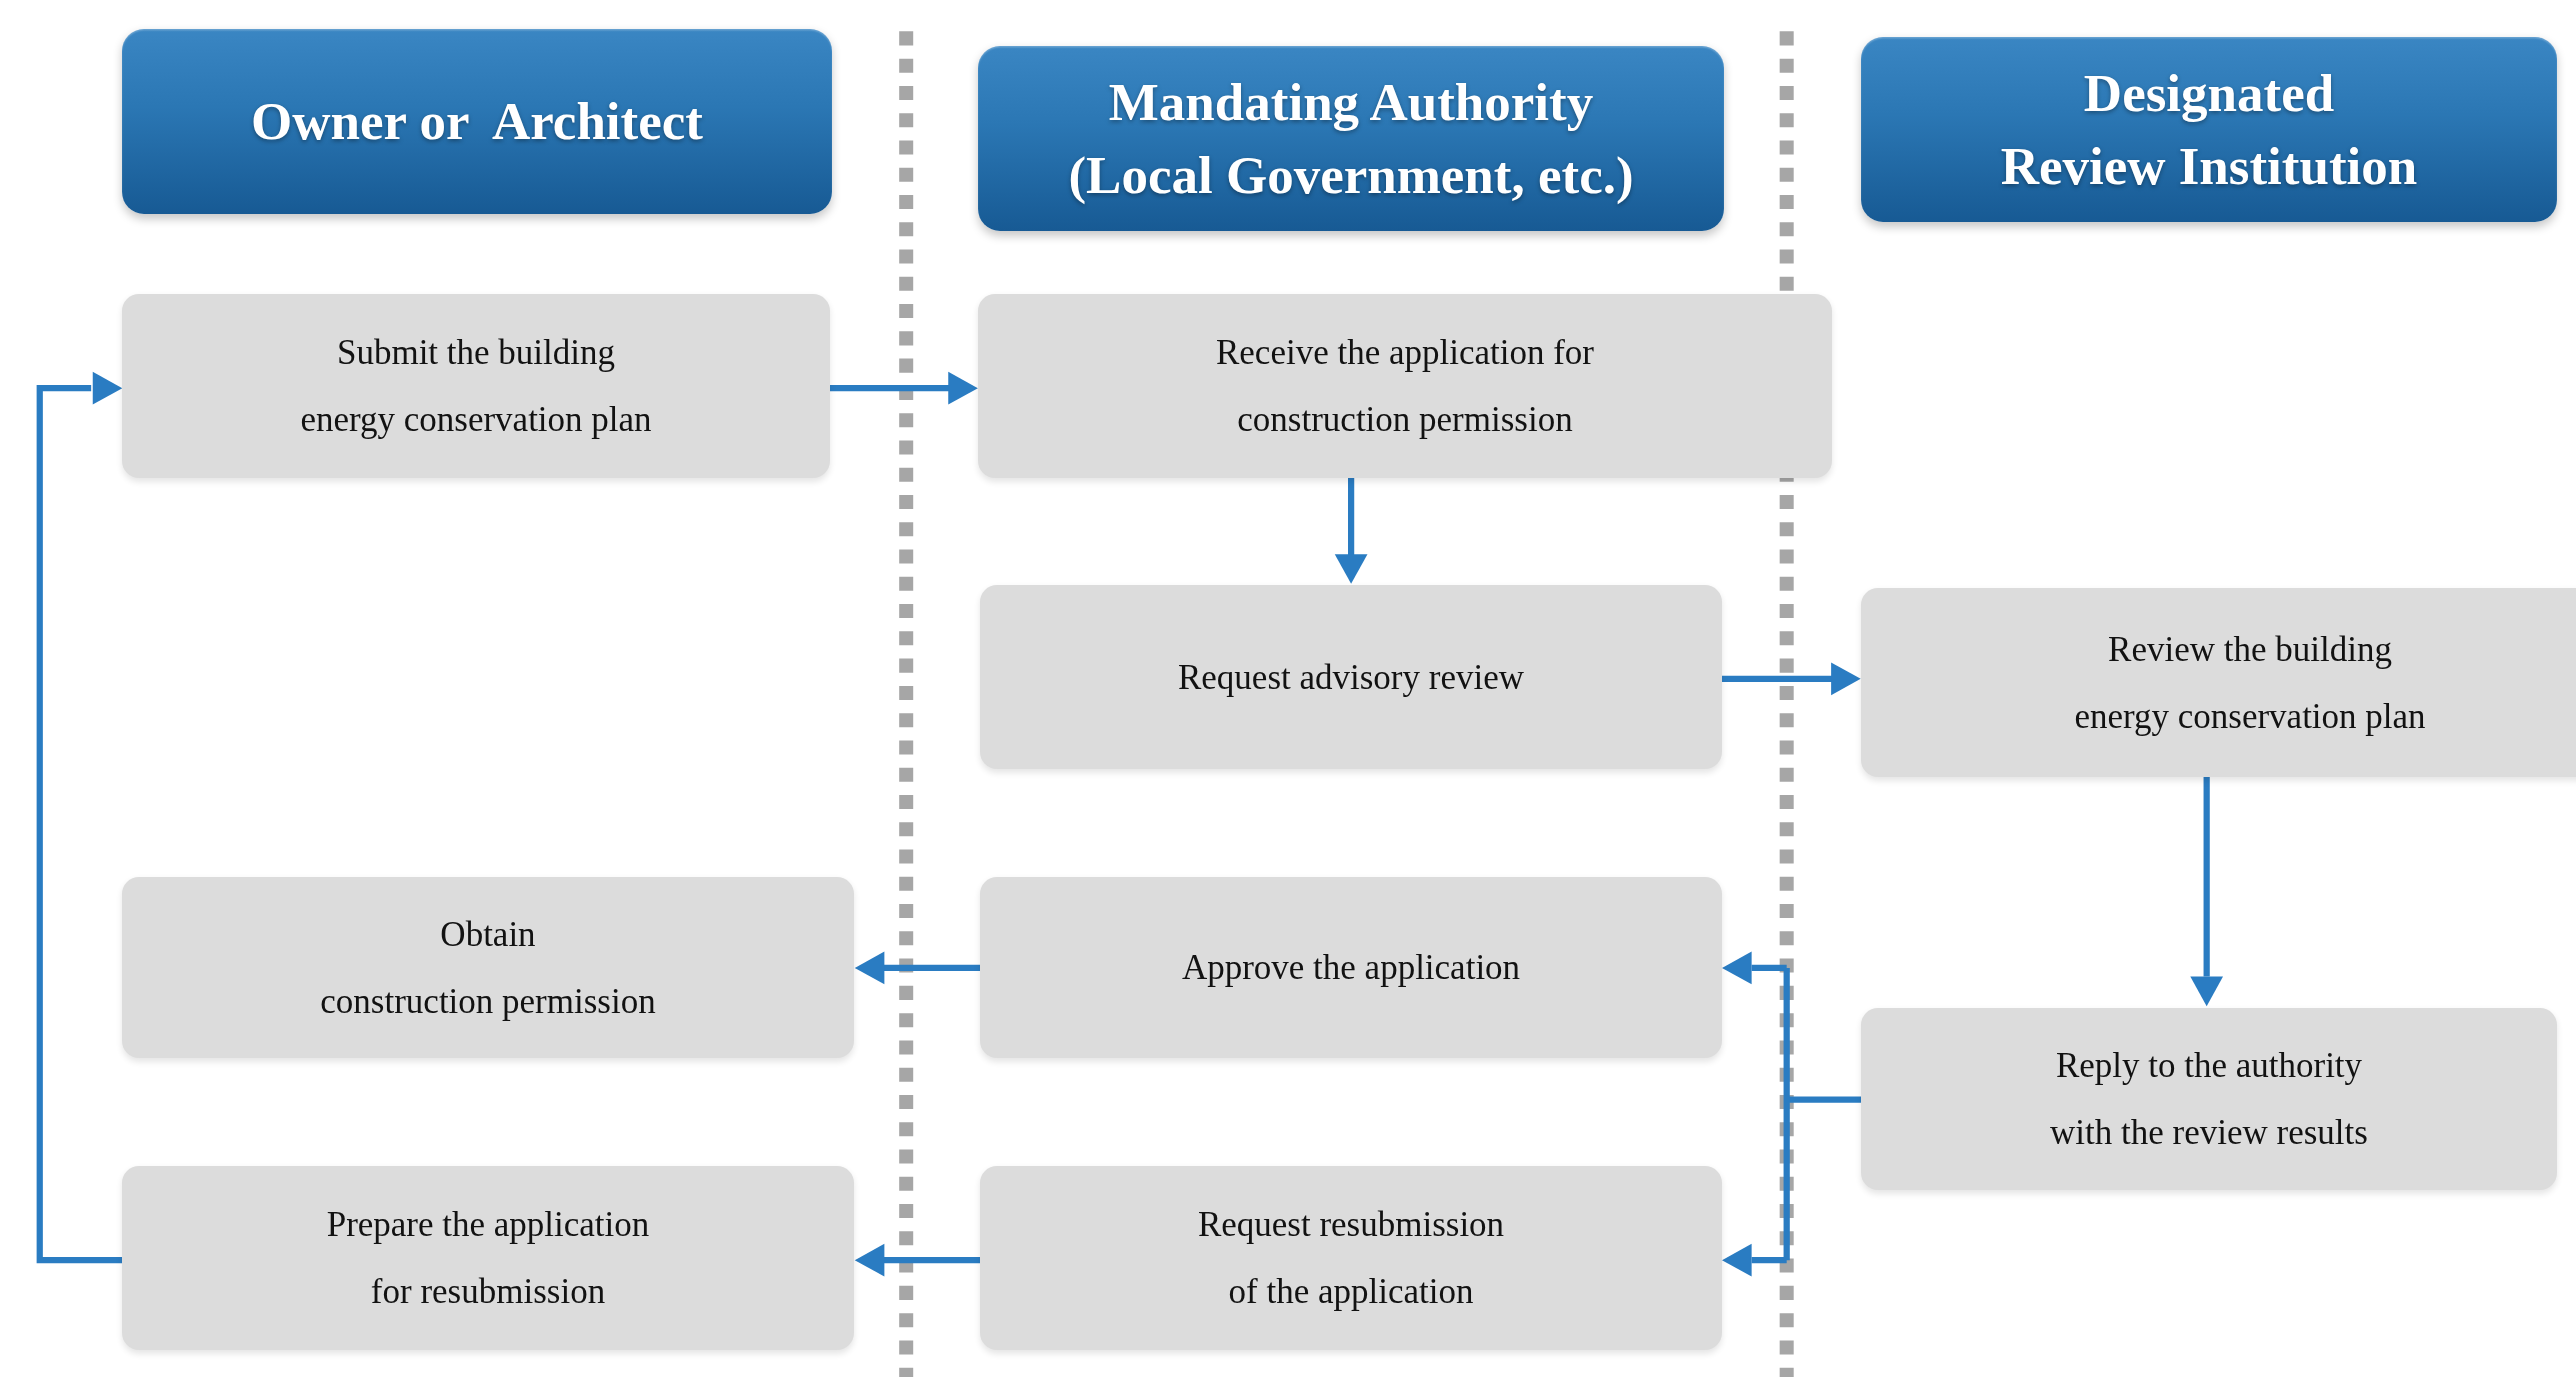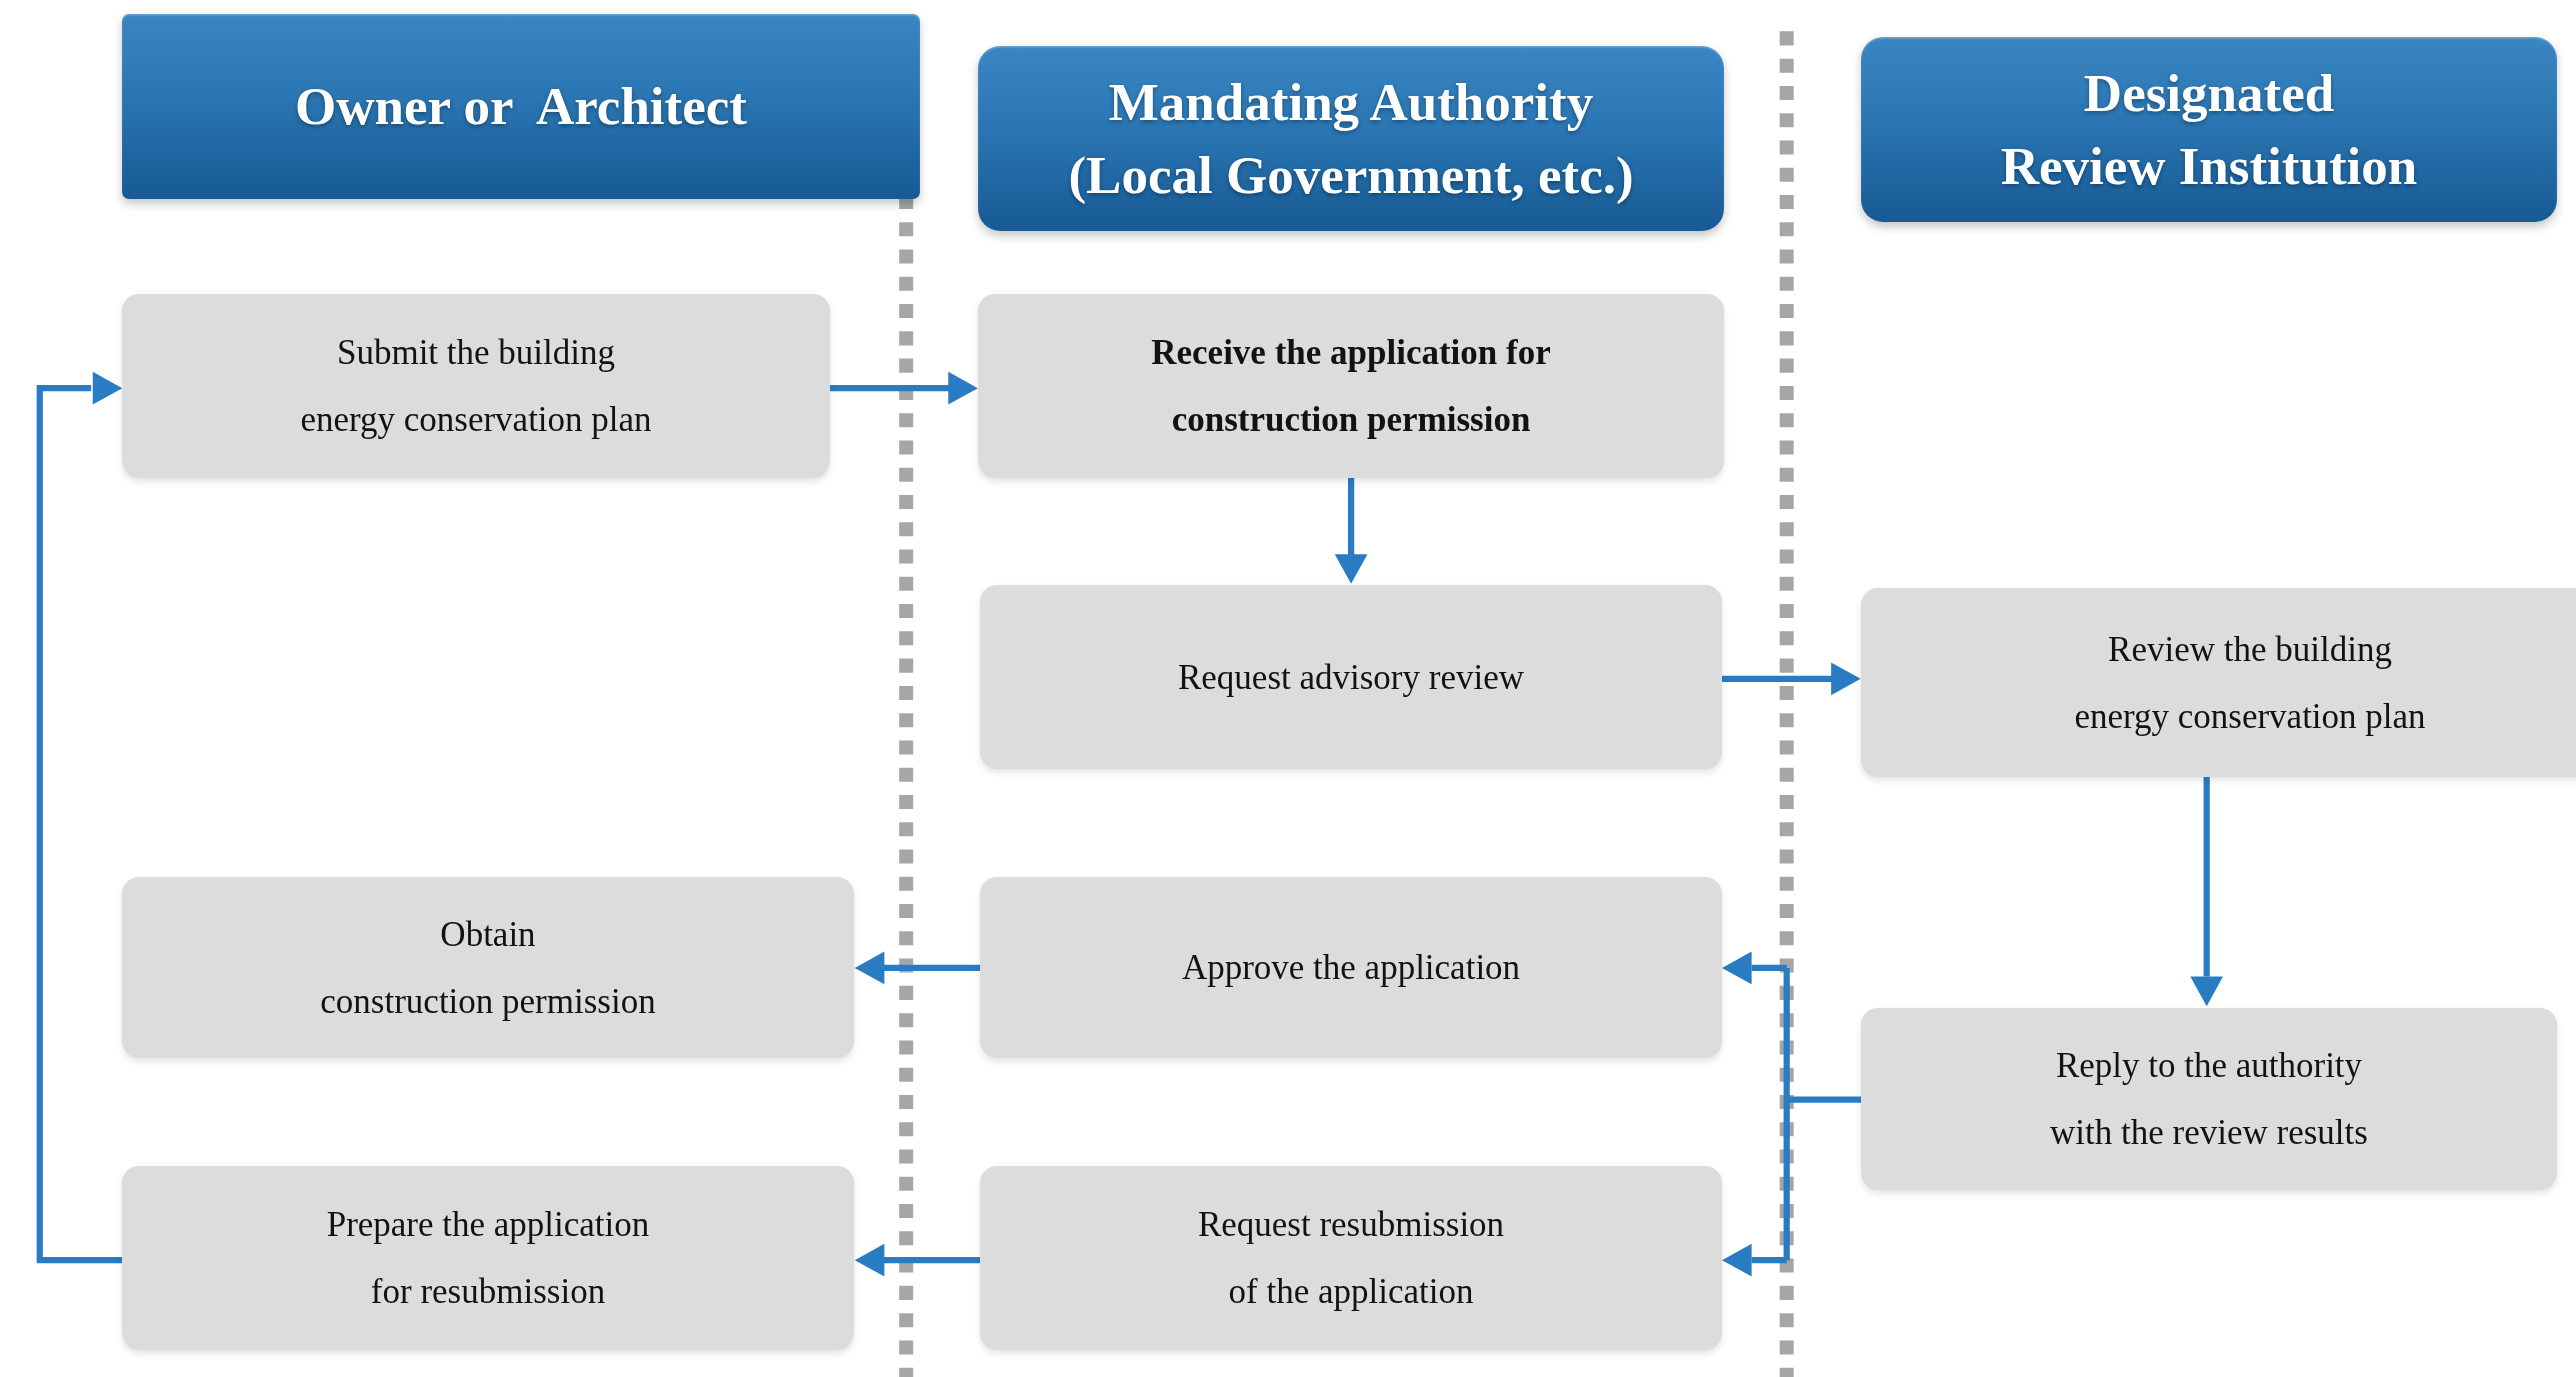--- a/index.html
+++ b/index.html
@@ -113,21 +113,21 @@
       <line class="shaft" x1="1258" y1="1242" x2="1132" y2="1242"></line>
       <polygon class="head" points="1097,1242 1135,1221 1135,1263"></polygon>
     </g>
 
     <g>
       <line class="shaft" x1="1258" y1="1617" x2="1132" y2="1617"></line>
       <polygon class="head" points="1097,1617 1135,1596 1135,1638"></polygon>
     </g>
   </svg>
 
-  <div class="lane-header" style="left:122px;top:14px;width:798px;height:185px;border-radius:7px;">
+  <div class="lane-header" style="left:122px;top:29px;width:710px;height:185px;">
     <div class="line">Owner or  Architect</div>
   </div>
   <div class="lane-header" style="left:978px;top:46px;width:746px;height:185px;">
     <div class="line">Mandating Authority</div>
     <div class="line">(Local Government, etc.)</div>
   </div>
   <div class="lane-header" style="left:1861px;top:30px;width:696px;height:185px;margin-top:7px;">
     <div class="line">Designated</div>
     <div class="line">Review Institution</div>
   </div>
@@ -138,21 +138,21 @@
   </div>
   <div class="node" style="left:122px;top:877px;width:732px;height:181px;">
     <div class="line">Obtain</div>
     <div class="line">construction permission</div>
   </div>
   <div class="node" style="left:122px;top:1166px;width:732px;height:184px;">
     <div class="line">Prepare the application</div>
     <div class="line">for resubmission</div>
   </div>
 
-  <div class="node" style="left:978px;top:294px;width:746px;height:184px;font-weight:bold;">
+  <div class="node" style="left:978px;top:294px;width:854px;height:184px;">
     <div class="line">Receive the application for</div>
     <div class="line">construction permission</div>
   </div>
   <div class="node" style="left:980px;top:585px;width:742px;height:184px;">
     <div class="line">Request advisory review</div>
   </div>
   <div class="node" style="left:980px;top:877px;width:742px;height:181px;">
     <div class="line">Approve the application</div>
   </div>
   <div class="node" style="left:980px;top:1166px;width:742px;height:184px;">

